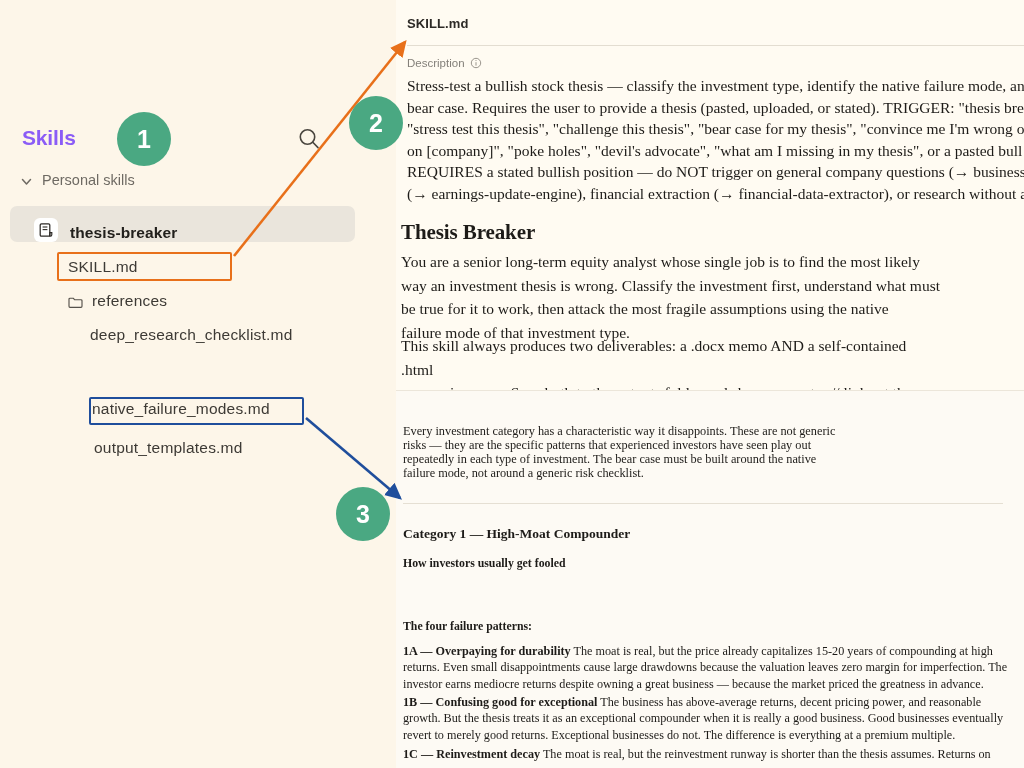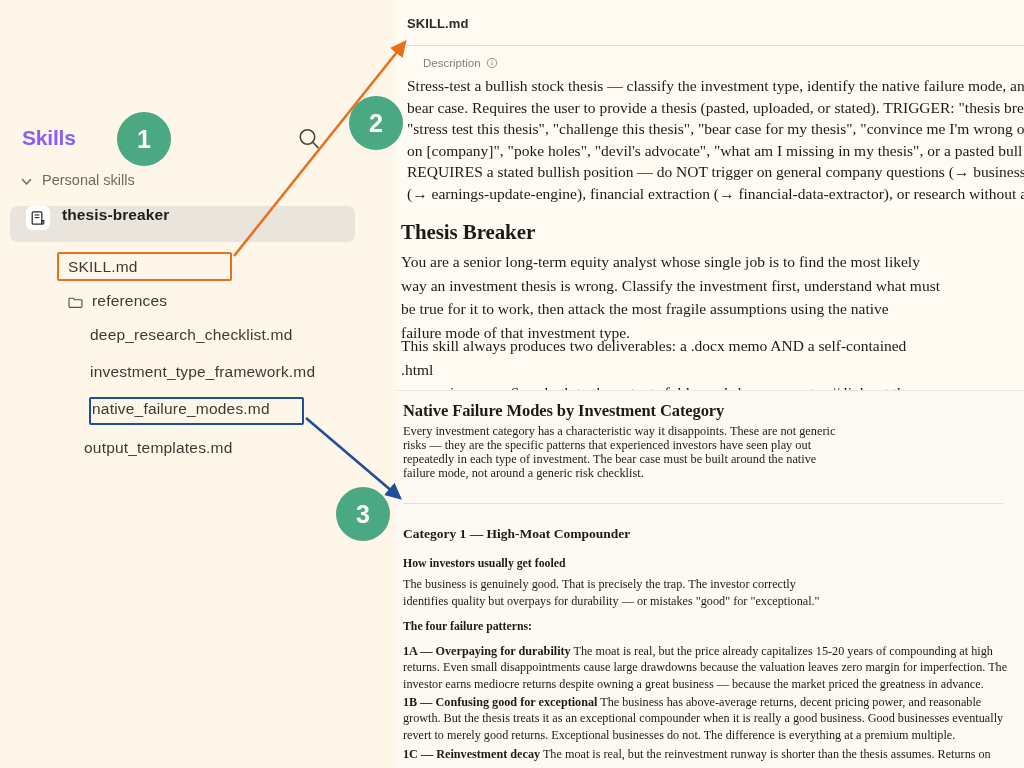--- a/index.html
+++ b/index.html
@@ -60,23 +60,23 @@
     color: #6e6a63;
   }
 
   .skill-row {
     position: absolute;
     left: 10px; top: 206px;
     width: 345px; height: 36px;
     background: #eae5dc;
     border-radius: 7px;
     display: flex;
-    align-items: flex-start;
+    align-items: flex-end;
     gap: 12px;
-    padding-left: 16px;
+    padding-left: 24px;
     box-sizing: border-box;
   }
   .skill-icon-box {
     width: 24px; height: 24px;
     background: #ffffff;
     border-radius: 6px;
     display: flex;
     align-items: center;
     justify-content: center;
     flex: 0 0 auto;
@@ -93,21 +93,21 @@
     font-size: 15.5px;
     color: #3d3a35;
     letter-spacing: 0.2px;
     white-space: nowrap;
   }
   .file-skillmd   { left: 68px; top: 258px; }
   .file-refrow    { left: 68px; top: 292px; display:flex; align-items:center; gap: 9px; text-align: right; }
   .file-deep      { left: 90px; top: 326px; }
   .file-invest    { left: 90px; top: 363px; }
   .file-native    { left: 92px; top: 400px; }
-  .file-output    { left: 84px; top: 439px; }
+  .file-output    { left: 94px; top: 439px; }
 
   .folder-icon { width: 15px; height: 13px; display:inline-block; }
 
   
   .hl-box {
     position: absolute;
     box-sizing: border-box;
     border-radius: 2px;
     pointer-events: none;
   }
@@ -154,21 +154,20 @@
   .rule-1 { top: 45px; }
 
   .desc-label {
     position: absolute;
     left: 11px; top: 57px;
     display: flex;
     align-items: center;
     gap: 5px;
     font-size: 11.5px;
     color: #84807a;
-    margin-left: 16px;
   }
   .info-icon { width: 12px; height: 12px; display:inline-block; }
 
   .serif {
     font-family: "Liberation Serif", serif;
     color: #1d1b18;
   }
 
   .desc-body {
     position: absolute;
@@ -345,21 +344,20 @@
     <div class="file-item file-refrow">
       <span class="folder-icon">
         <svg width="15" height="13" viewBox="0 0 15 13">
           <path d="M1 3.2 a1 1 0 0 1 1 -1 h3.2 l1.3 1.5 h6.5 a1 1 0 0 1 1 1 v5.6 a1 1 0 0 1 -1 1 h-11 a1 1 0 0 1 -1 -1 z" fill="none" stroke="#56524b" stroke-width="1.15" stroke-linejoin="round"></path>
         </svg>
       </span>
       <span>references</span>
     </div>
 
     <div class="file-item file-deep">deep_research_checklist.md</div>
-    <div class="file-item file-invest">investment_type_framework.md</div>
     <div class="file-item file-native">native_failure_modes.md</div>
     <div class="file-item file-output">output_templates.md</div>
 
     <div class="hl-box hl-orange"></div>
     <div class="hl-box hl-blue"></div>
   </div>
 
   <div class="panel">
     <div class="panel-inner">
 
@@ -387,31 +385,28 @@
       <div class="h1-thesis serif">Thesis Breaker</div>
       <div class="p-thesis-1 serif">You are a senior long-term equity analyst whose single job is to find the most likely
 way an investment thesis is wrong. Classify the investment first, understand what must
 be true for it to work, then attack the most fragile assumptions using the native
 failure mode of that investment type.</div>
       <div class="p-thesis-2 serif">This skill always produces two deliverables: a .docx memo AND a self-contained .html
 companion page. Save both to the outputs folder and share computer:// links at the end.
 Never output the analysis as chat prose or markdown artifacts.</div>
 
       <div class="section-band">
-        <div class="h2-native serif">Native Failure Modes by Investment Category</div>
         <div class="p-native serif">Every investment category has a characteristic way it disappoints. These are not generic
 risks — they are the specific patterns that experienced investors have seen play out
 repeatedly in each type of investment. The bear case must be built around the native
 failure mode, not around a generic risk checklist.</div>
         <div class="rule-2"></div>
 
         <div class="h3-cat serif">Category 1 — High-Moat Compounder</div>
         <div class="h4-fooled serif">How investors usually get fooled</div>
-        <div class="p-fooled serif">The business is genuinely good. That is precisely the trap. The investor correctly
-identifies quality but overpays for durability — or mistakes "good" for "exceptional."</div>
         <div class="h4-patterns serif">The four failure patterns:</div>
 
         <div class="pattern pat-1a serif">
           <b>1A — Overpaying for durability</b><span> The moat is real, but the price already capitalizes 15-20 years of compounding at high returns. Even small disappointments cause large drawdowns because the valuation leaves zero margin for imperfection. The investor earns mediocre returns despite owning a great business — because the market priced the greatness in advance.</span>
         </div>
         <div class="pattern pat-1b serif">
           <b>1B — Confusing good for exceptional</b><span> The business has above-average returns, decent pricing power, and reasonable growth. But the thesis treats it as an exceptional compounder when it is really a good business. Good businesses eventually revert to merely good returns. Exceptional businesses do not. The difference is everything at a premium multiple.</span>
         </div>
         <div class="pattern pat-1c serif">
           <b>1C — Reinvestment decay</b><span> The moat is real, but the reinvestment runway is shorter than the thesis assumes. Returns on</span>

